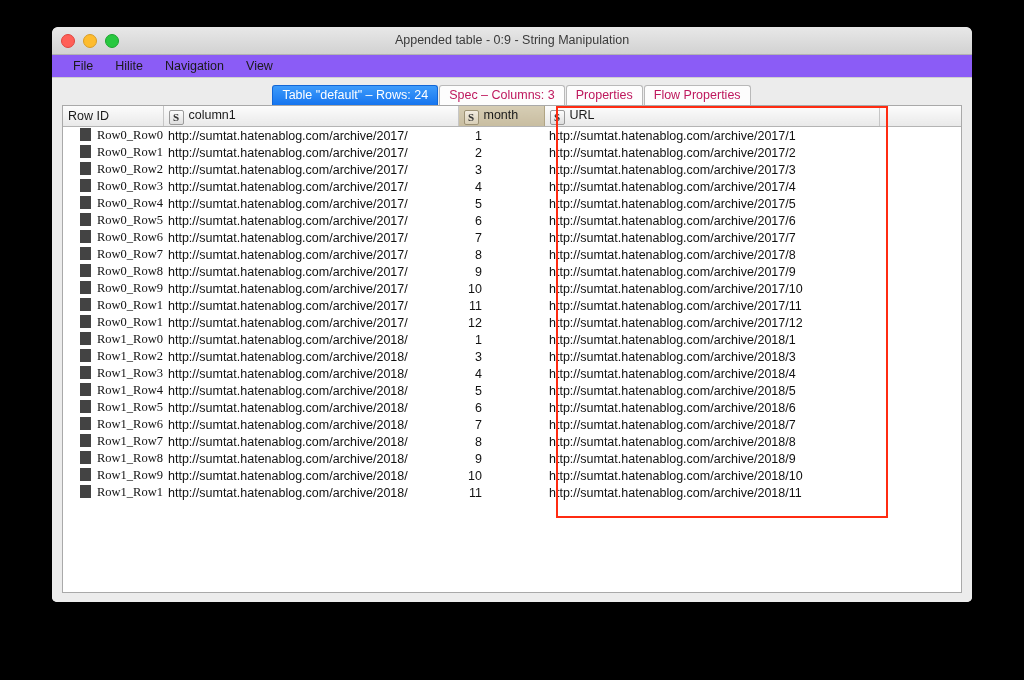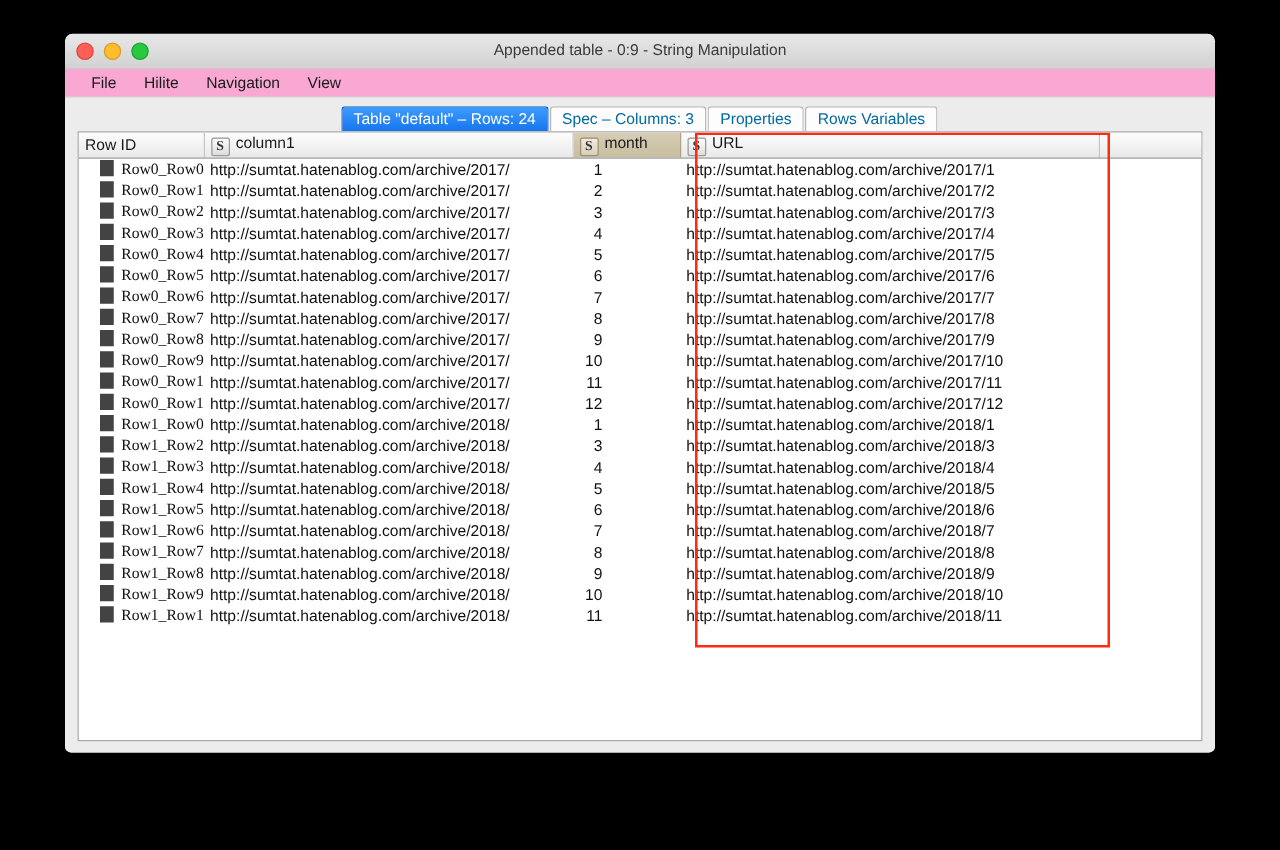--- a/index.html
+++ b/index.html
@@ -35,21 +35,21 @@
   .light.yellow{background:#febc2e;border:1px solid #d89d27;}
   .light.green{background:#28c840;border:1px solid #1da52f;}
   #win-title{
     line-height:27px;text-align:center;
     font-size:12.5px;color:#3a3a3a;
   }
 
   
   #menubar{
     height:22px;
-    background:#f9a8d4;
+    background:#8b5cf6;
     border-bottom:1px solid #cfcfcf;
     display:flex;align-items:center;
     padding-left:10px;
   }
   .menu-item{
     font-size:12.5px;color:#1a1a1a;
     padding:2px 11px;border-radius:3px;cursor:default;
   }
 
   
@@ -62,21 +62,21 @@
   }
 
   #tabstrip{
     display:flex;justify-content:center;align-items:flex-end;
     height:21px;margin-bottom:0px;
   }
   .tab{
     font-size:12.5px;
     padding:2px 9px 3px 9px;
     background:#fdfdfd;
-    color:#0369a1;
+    color:#be185d;
     border:1px solid #b9b9b9;
     border-bottom:none;
     border-radius:3px 3px 0 0;
     margin-right:1px;
     cursor:default;
     white-space:nowrap;
   }
   .tab.active{
     background:linear-gradient(to bottom,#3d9bfb,#1675ef);
     color:#fff;border-color:#1166d6;
@@ -181,21 +181,21 @@
     <div class="menu-item">Navigation</div>
     <div class="menu-item">View</div>
   </div>
 
   <div id="content">
 
     <div id="tabstrip">
       <div class="tab active">Table "default" – Rows: 24</div>
       <div class="tab">Spec – Columns: 3</div>
       <div class="tab">Properties</div>
-      <div class="tab">Rows Variables</div>
+      <div class="tab">Flow Properties</div>
     </div>
 
     <div id="table-panel">
       <table>
         <colgroup>
           <col class="c-rowid">
             <col class="c-col1">
             <col class="c-month">
             <col class="c-url">
             <col class="c-pad">

